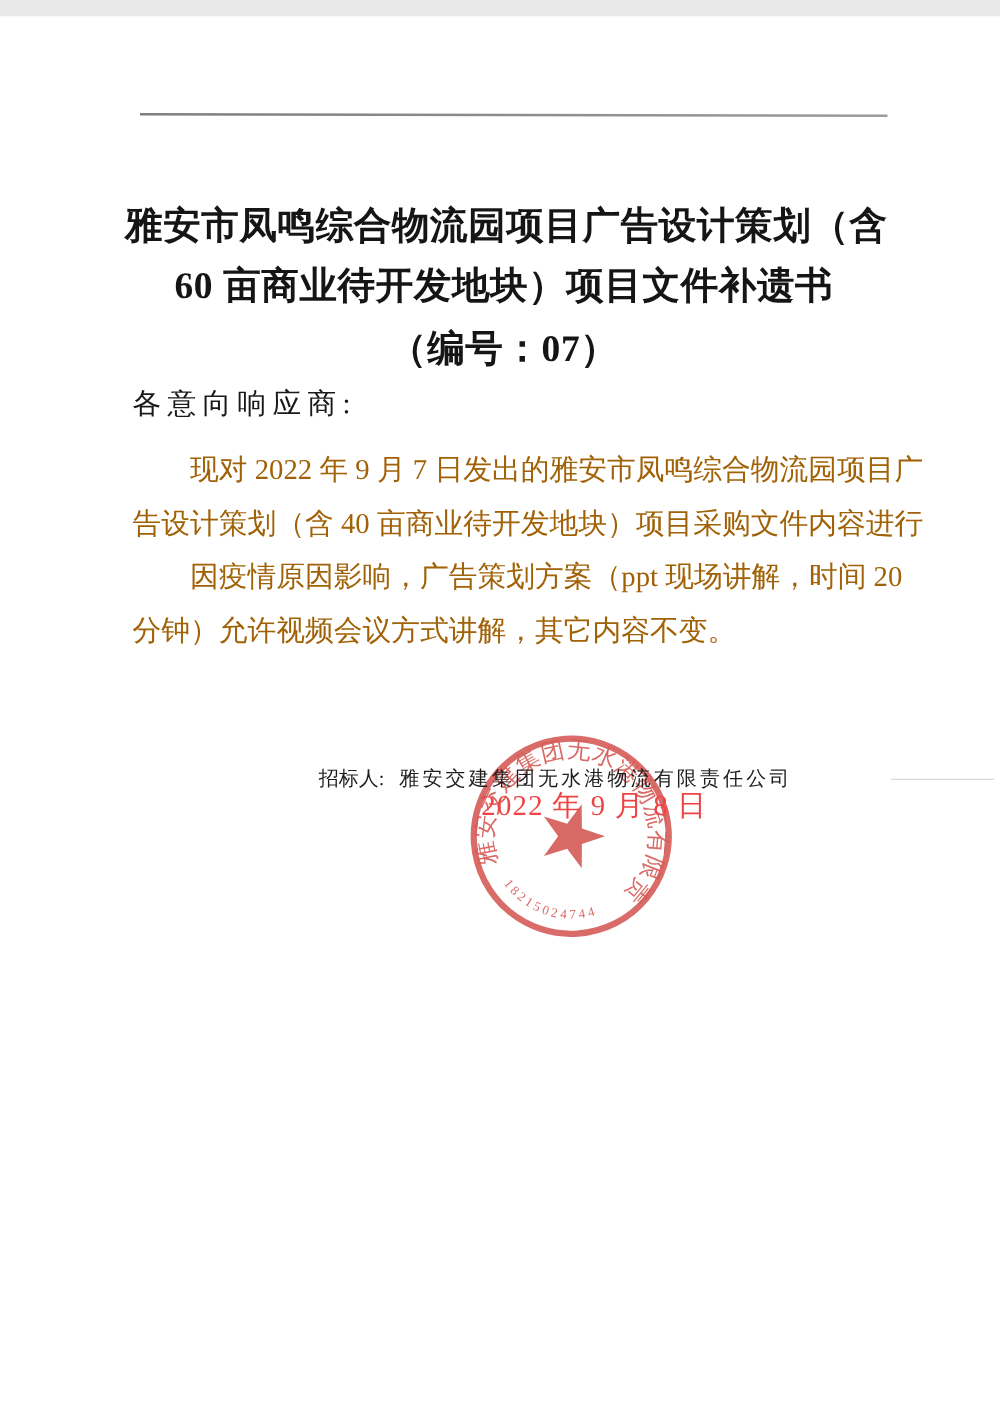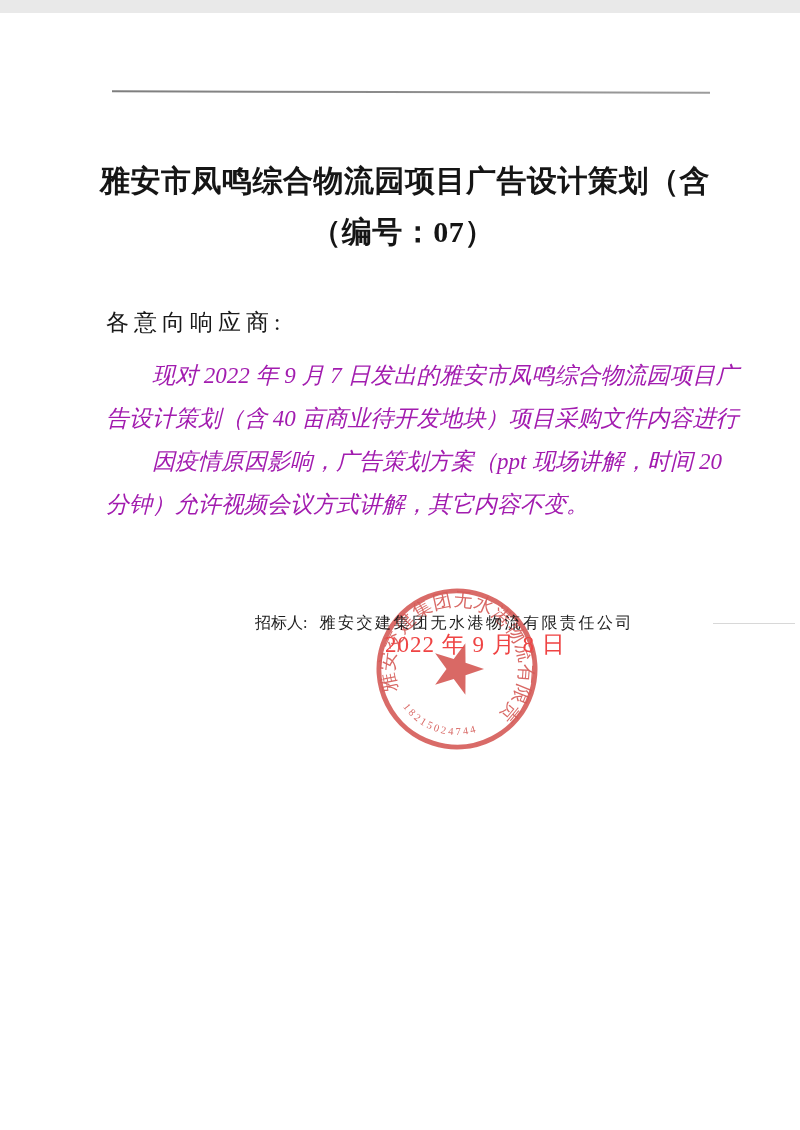--- a/index.html
+++ b/index.html
@@ -26,23 +26,22 @@
     white-space:nowrap;
   }
   .title-block .title-line3{margin-top:3px;}
   .salutation{
     position:absolute;left:106px;top:294px;
     font-size:23px;font-weight:400;letter-spacing:5px;
     color:#191919;white-space:nowrap;
   }
   .body-block{
     position:absolute;left:106px;top:341px;width:610px;
-    font-size:23px;line-height:43px;color:#a21caf;
+    font-size:23px;line-height:43px;color:#a16207;
     white-space:nowrap;
-    font-style:italic;
   }
   .body-line{height:43px;}
   .indent{padding-left:46px;}
   .signature-line{
     position:absolute;left:255px;top:600px;
     font-size:16px;color:#1d1d1d;white-space:nowrap;
   }
   .signature-line .issuer-name{margin-left:12px;letter-spacing:2.5px;}
   .date-line{
     position:absolute;left:385px;top:616px;
@@ -64,20 +63,21 @@
 </style>
 </head>
 <body>
 
 <div class="page">
 
   <div class="header-rule"></div>
 
   <div class="title-block">
     <div class="title-line1">雅安市凤鸣综合物流园项目广告设计策划（含</div>
+    <div class="title-line2">60 亩商业待开发地块）项目文件补遗书</div>
     <div class="title-line3">（编号：07）</div>
   </div>
 
   <div class="salutation">各意向响应商:</div>
 
   <div class="body-block">
     <div class="body-line indent">现对 2022 年 9 月 7 日发出的雅安市凤鸣综合物流园项目广</div>
     <div class="body-line">告设计策划（含 40 亩商业待开发地块）项目采购文件内容进行</div>
     <div class="body-line indent">因疫情原因影响，广告策划方案（ppt 现场讲解，时间 20</div>
     <div class="body-line">分钟）允许视频会议方式讲解，其它内容不变。</div>

